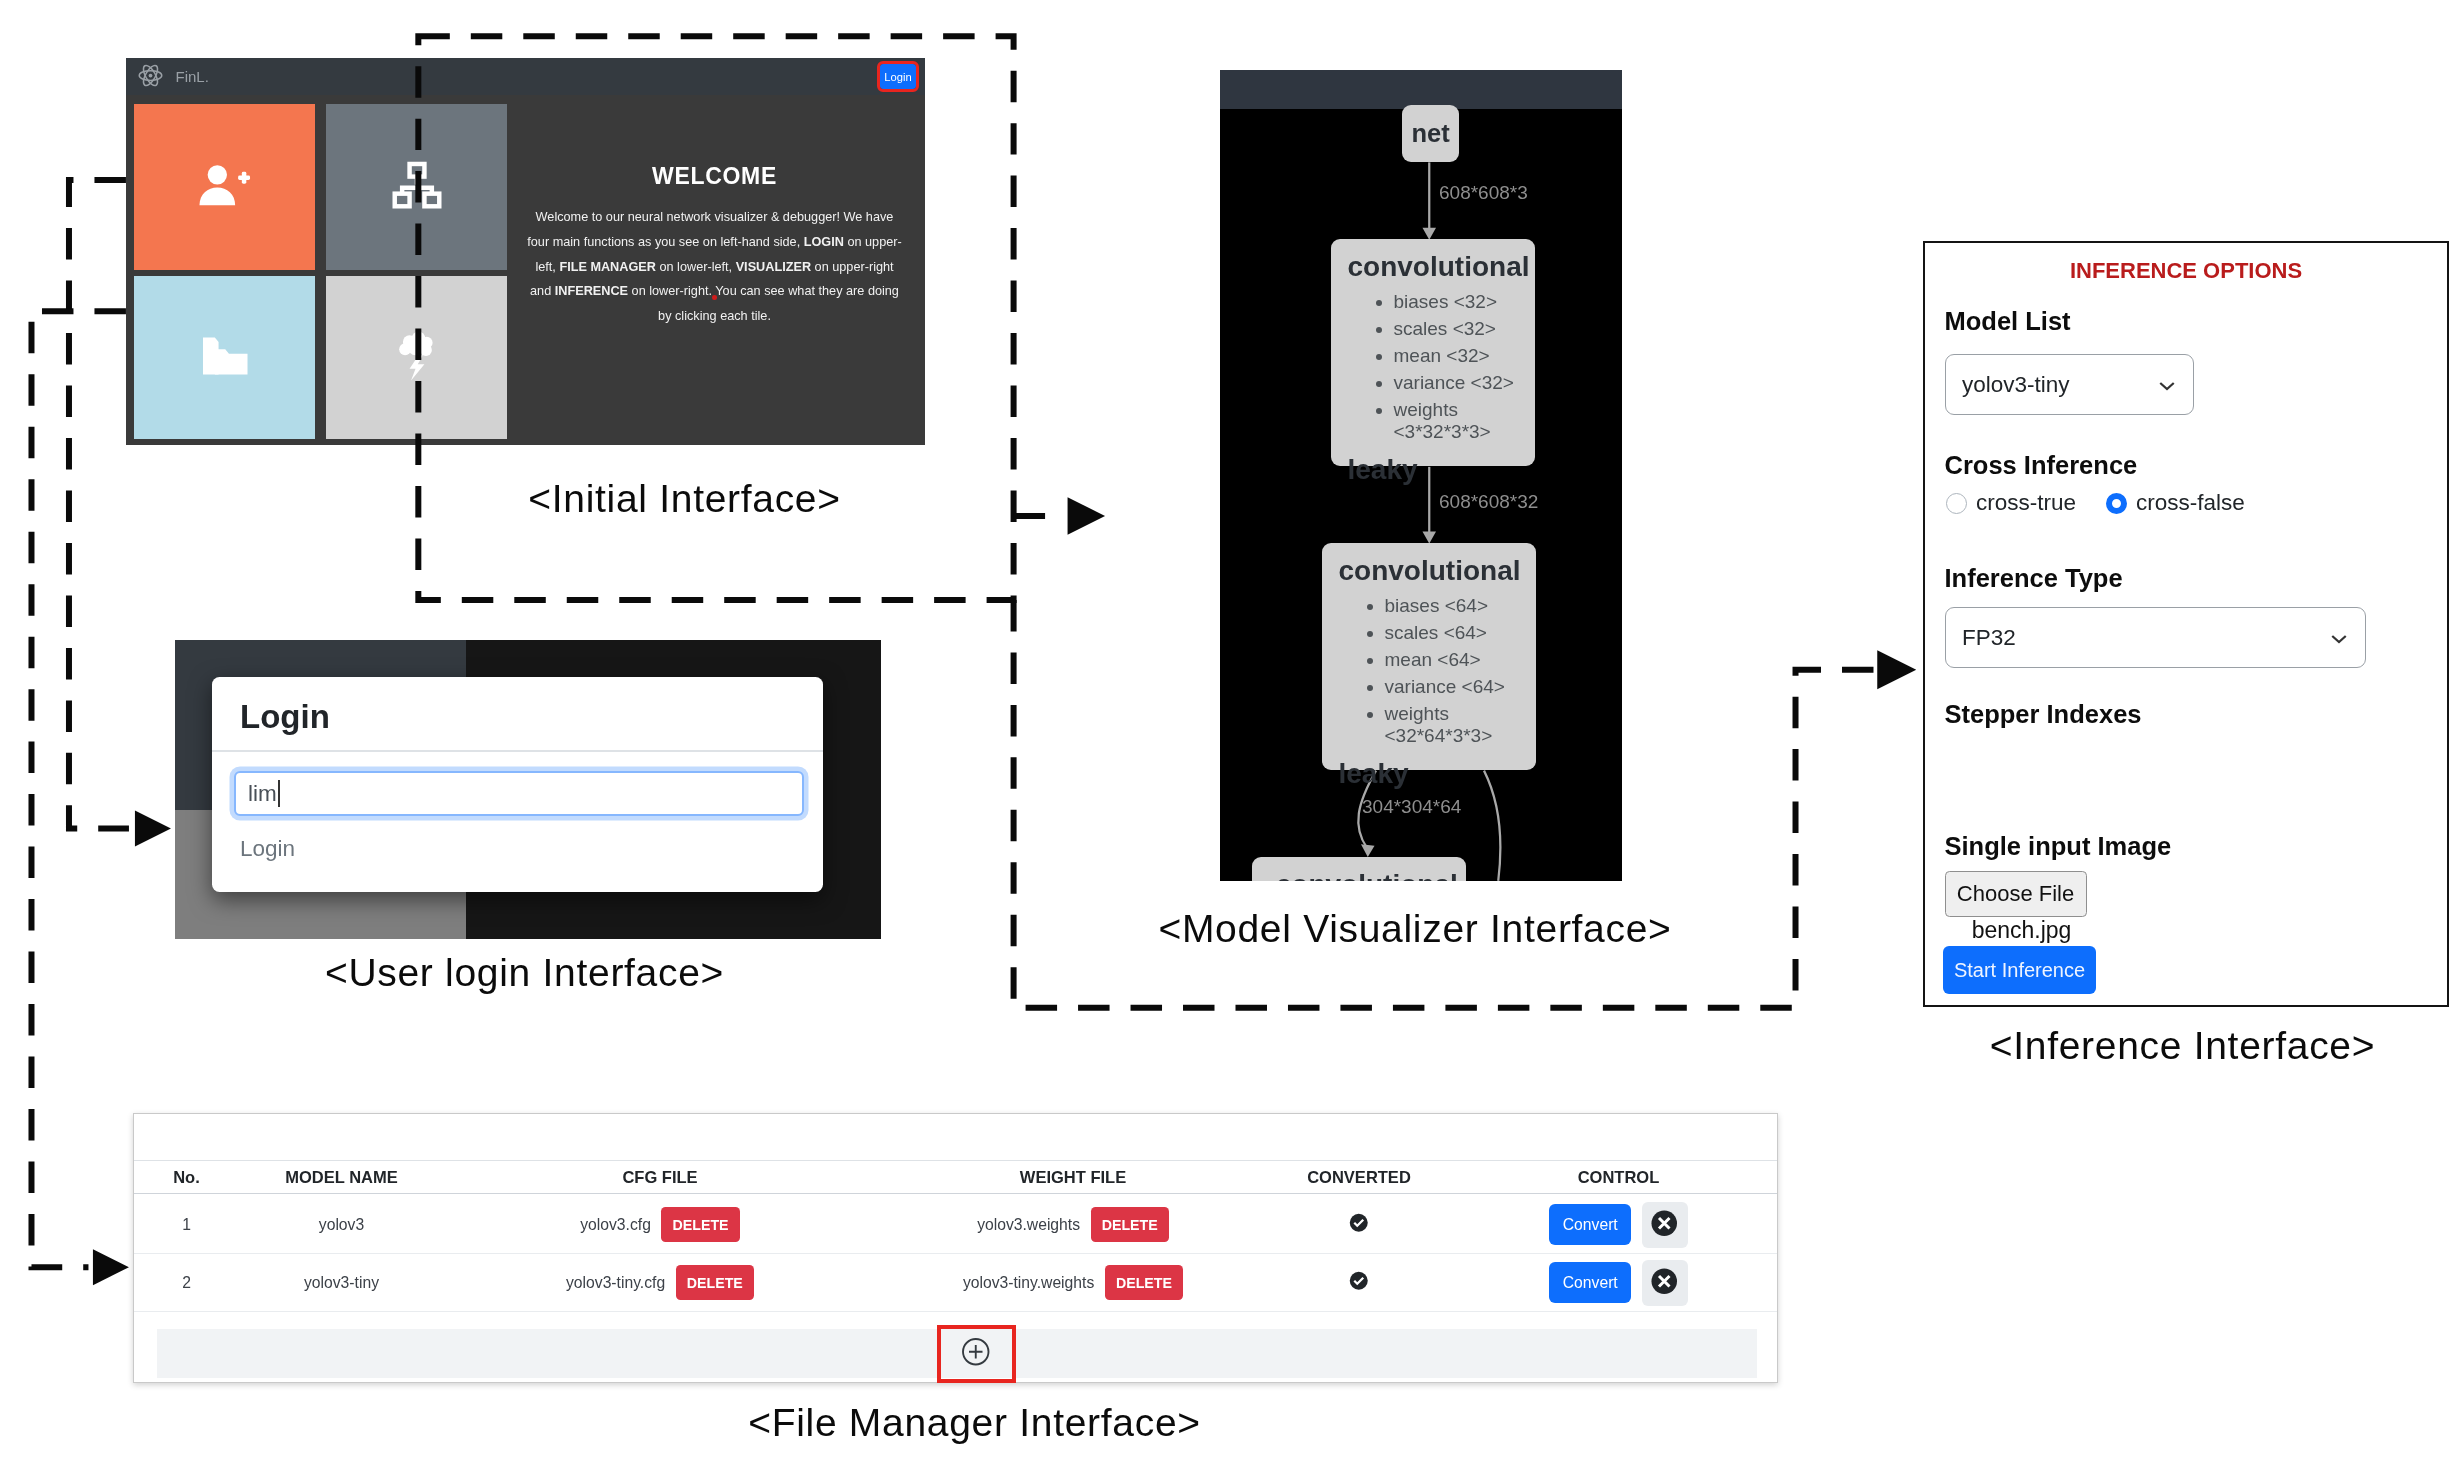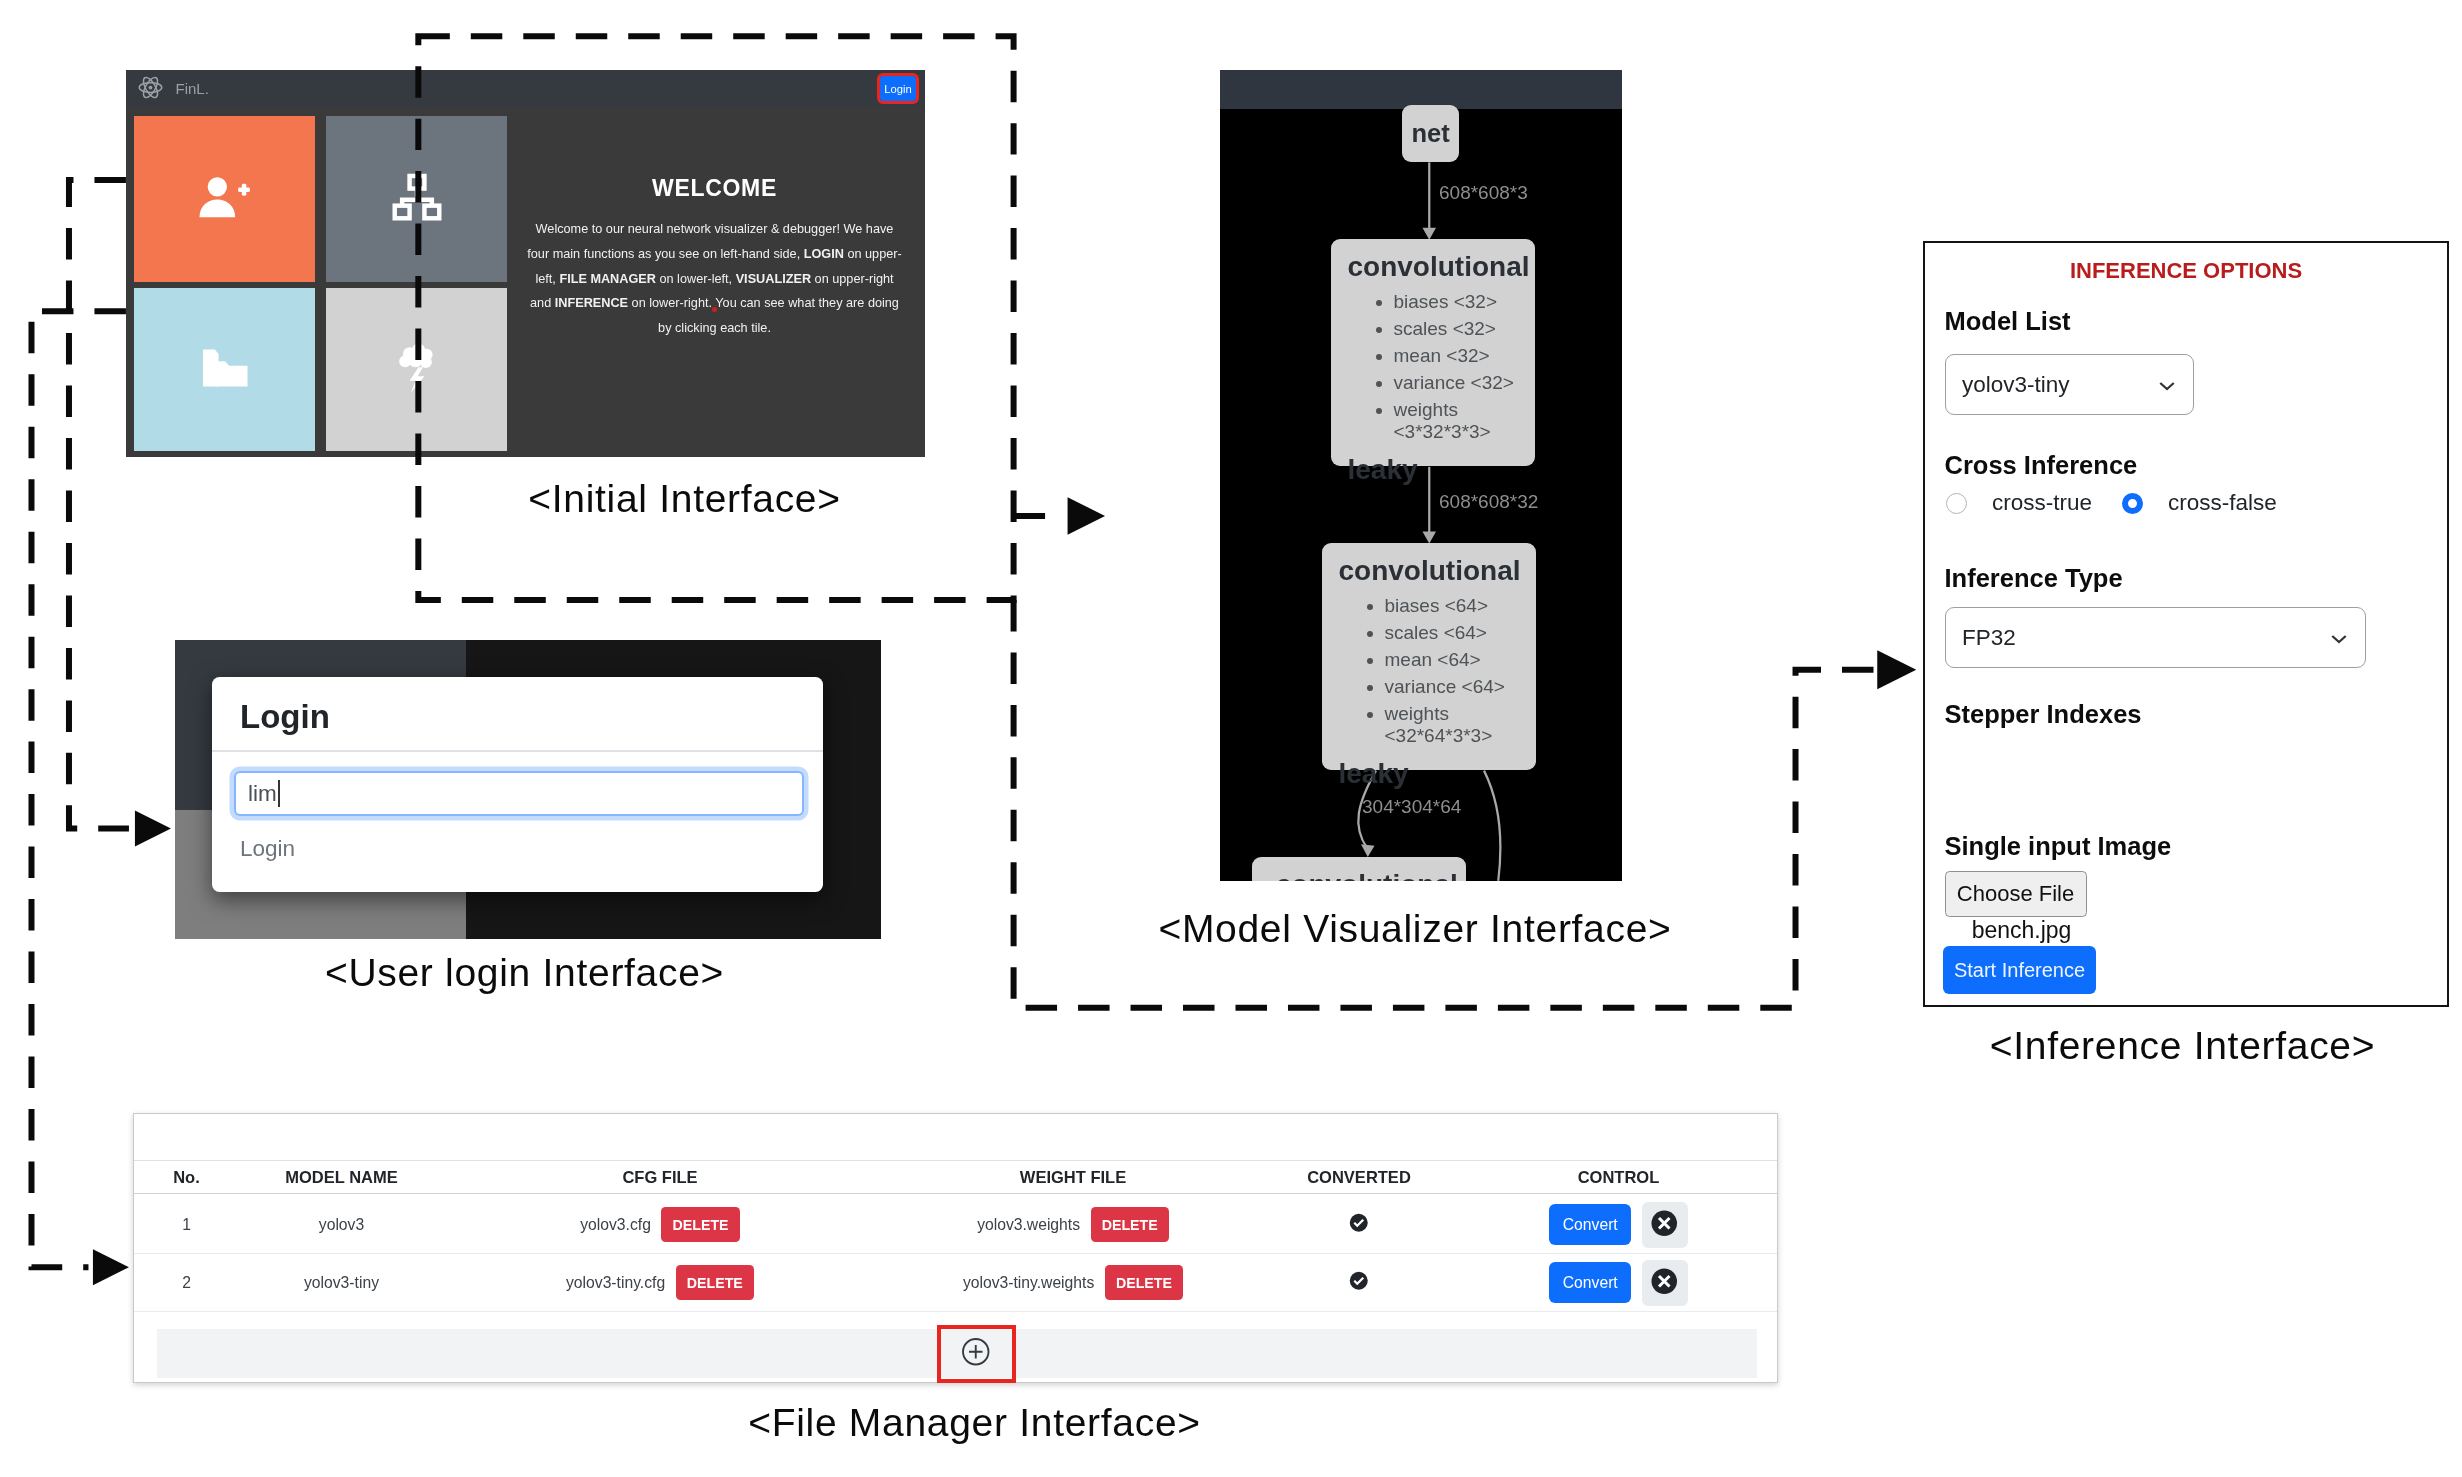--- a/index.html
+++ b/index.html
@@ -2,21 +2,21 @@
 <html style="font-size:12px"><head>
 <meta charset="utf-8">
 <style>
   * { margin:0; padding:0; box-sizing:border-box; }
   body { background:#ffffff; font-family:"Liberation Sans", sans-serif; }
   .canvas { position:relative; width:2462px; height:1478px; background:#fff; overflow:hidden; }
 
   .caption { position:absolute; text-align:center; font-size:39px; color:#0b0b0b; letter-spacing:0.7px; }
 
   
-  .shot-initial { position:absolute; left:126px; top:70px; width:799px; height:387px; background:#3a3a3a; }
+  .shot-initial { position:absolute; left:126px; top:58px; width:799px; height:387px; background:#3a3a3a; }
   .ii-navbar { position:absolute; left:0; top:0; width:100%; height:37px; background:#343a40; display:flex; align-items:center; }
   .ii-brand-logo { margin-left:10.5px; }
   .ii-brand-text { margin-left:12px; color:#9aa0a6; font-size:15px; }
   .ii-login-btn { position:absolute; right:9px; top:6px; width:36px; height:25px; background:#0d6efd; color:#fff;
                   font-size:11.2px; border:none; border-radius:3px; outline:3px solid #e8251f; cursor:pointer; }
   .tile { position:absolute; display:flex; align-items:center; justify-content:center; }
   .tile-login   { left:7.5px;  top:46px;  width:181px; height:166px; }
   .tile-viz     { left:200px; top:46px;  width:181px; height:166px; }
   .tile-files   { left:7.5px;  top:218px; width:181px; height:163px; }
   .tile-infer   { left:200px; top:218px; width:181px; height:163px; }
@@ -67,21 +67,21 @@
                      border:2.2px solid #141414; }
   .inf-title { position:absolute; left:0; top:15px; width:100%; text-align:center; font-size:22px; font-weight:bold; color:#b91c1c; }
   .inf-label { position:absolute; font-size:25.5px; font-weight:bold; color:#0d0d0d; }
   .inf-select { position:absolute; background:#fff; border:1.5px solid #9aa0a6; border-radius:9px;
                 display:flex; align-items:center; padding:0 16.5px; font-size:22.5px; color:#212529; cursor:pointer; }
   .inf-select .chev { margin-left:auto; }
   .radio-row { position:absolute; display:flex; align-items:center; font-size:22.5px; color:#212529; }
   .radio { width:21px; height:21px; border-radius:50%; background:#fff; }
   .radio-off { border:1.5px solid #adb5bd; }
   .radio-on  { border:6.7px solid #0d6efd; }
-  .radio-label { margin:0 30px 0 25px; }
+  .radio-label { margin:0 30px 0 9px; }
   .inf-input { position:absolute; border:1.5px solid #b9bfc4; border-radius:9px; font-size:22.5px; color:#212529;
                padding:0 13.5px; background:#fff; }
   .inf-input::placeholder { color:#8a9299; }
   .file-row { position:absolute; display:flex; align-items:center;flex-direction:column; }
   .choose-btn { width:142px; height:46px; background:#efefef; border:1.5px solid #8f8f8f; border-radius:4.5px;
                 font-size:22px; color:#111; cursor:pointer; }
   .file-name { margin-left:12px; font-size:23px; color:#111; }
   .start-btn { position:absolute; left:18px; top:703px; width:153px; height:48px; background:#0d6efd; color:#eef4ff;
                border:none; border-radius:6px; font-size:20px; cursor:pointer; }
 

